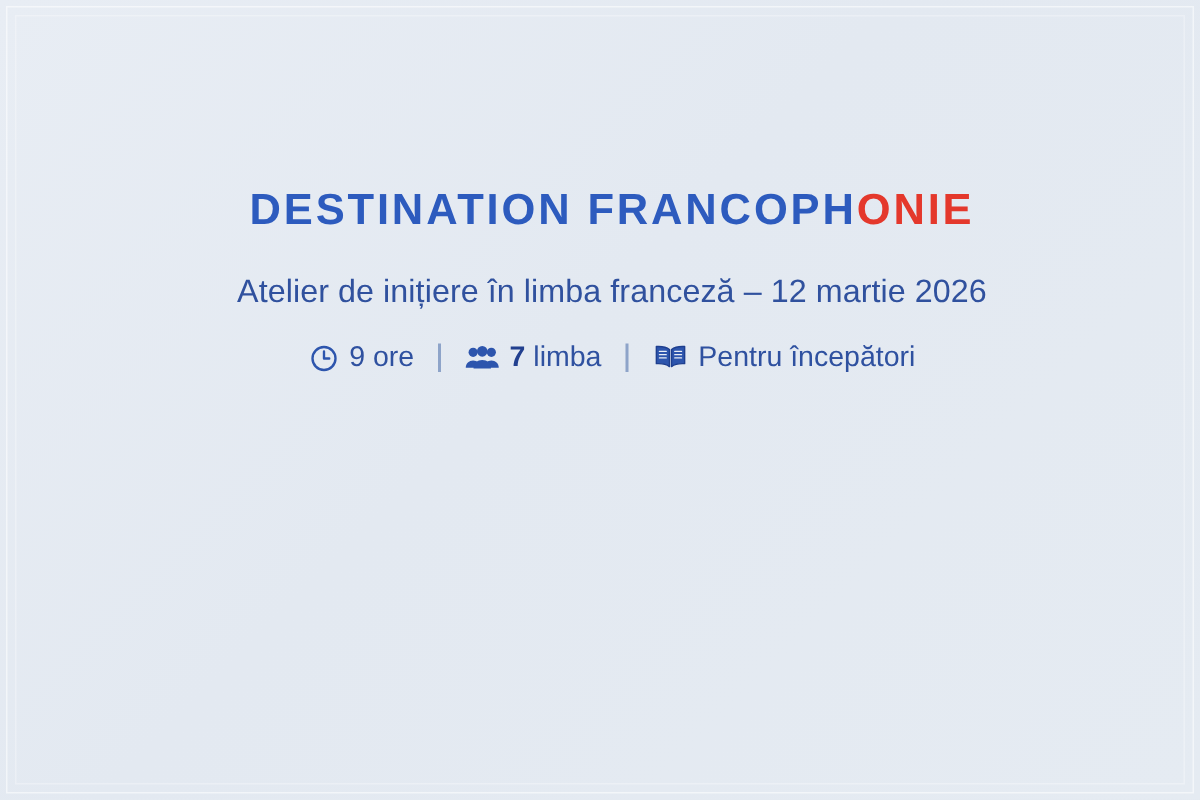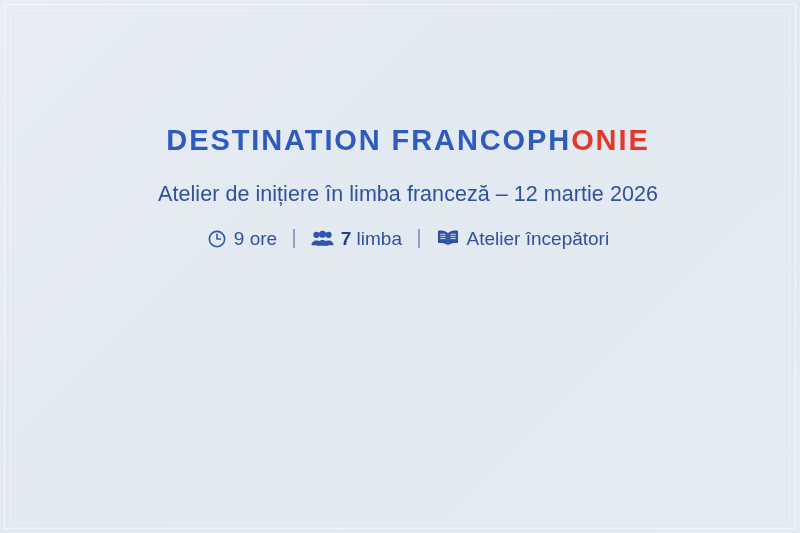--- a/index.html
+++ b/index.html
@@ -167,18 +167,18 @@
       <span class="meta-sep"></span>
 
       <div class="meta-item">
         <span class="meta-icon">
           <svg width="24" height="19" viewBox="0 0 28 22" aria-hidden="true">
             <path d="M13.2 4.6C10.8 2.7 7.6 2.0 3.0 2.3 v13.3 c4.6-0.3 7.8 0.4 10.2 2.3z" fill="#2d55ad" stroke="#1e3f8f" stroke-width="1.1" stroke-linejoin="round"></path>
             <path d="M14.8 4.6C17.2 2.7 20.4 2.0 25.0 2.3 v13.3 c-4.6-0.3 -7.8 0.4 -10.2 2.3z" fill="#2d55ad" stroke="#1e3f8f" stroke-width="1.1" stroke-linejoin="round"></path>
             <path d="M5.4 6.1h5.3M5.4 8.6h5.3M5.4 11.1h5.3M17.3 6.1h5.3M17.3 8.6h5.3M17.3 11.1h5.3" stroke="#e9eef6" stroke-width="1.0" stroke-linecap="round"></path>
           </svg>
         </span>
-        <span class="meta-text">Atelier începători</span>
+        <span class="meta-text">Pentru începători</span>
       </div>
 
     </div>
   </div>
 </div>
 
 </body></html>

